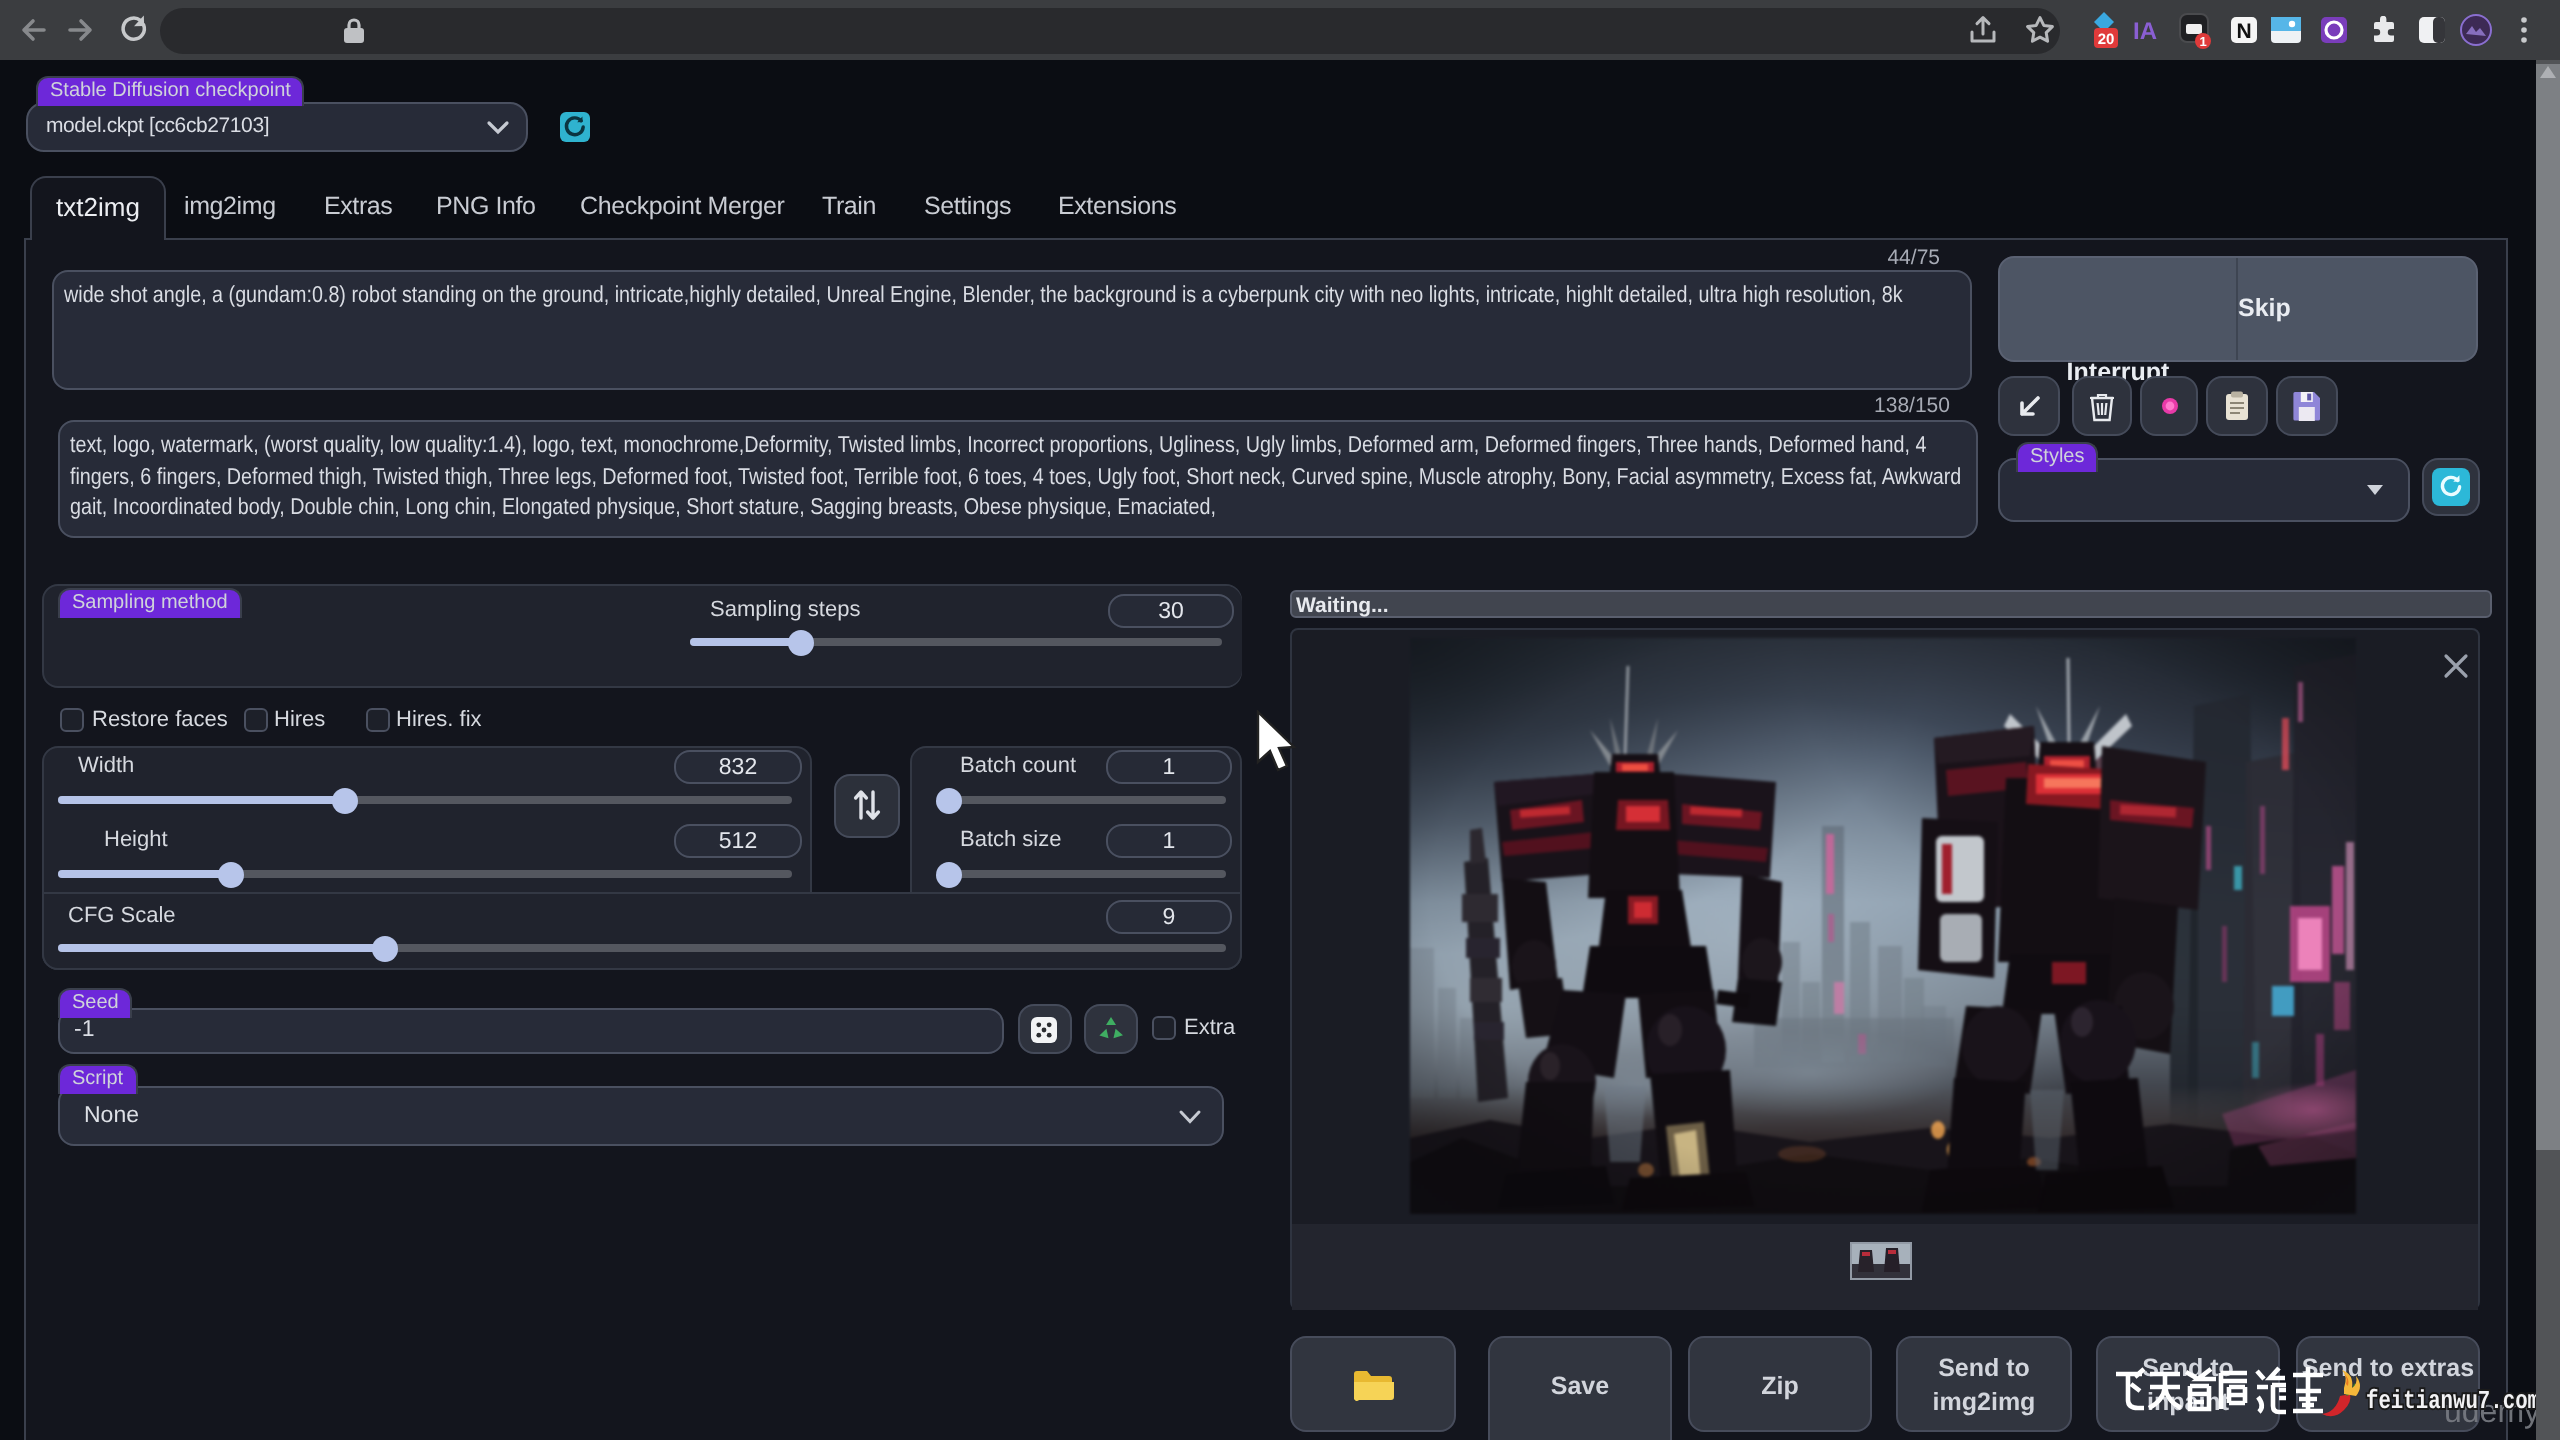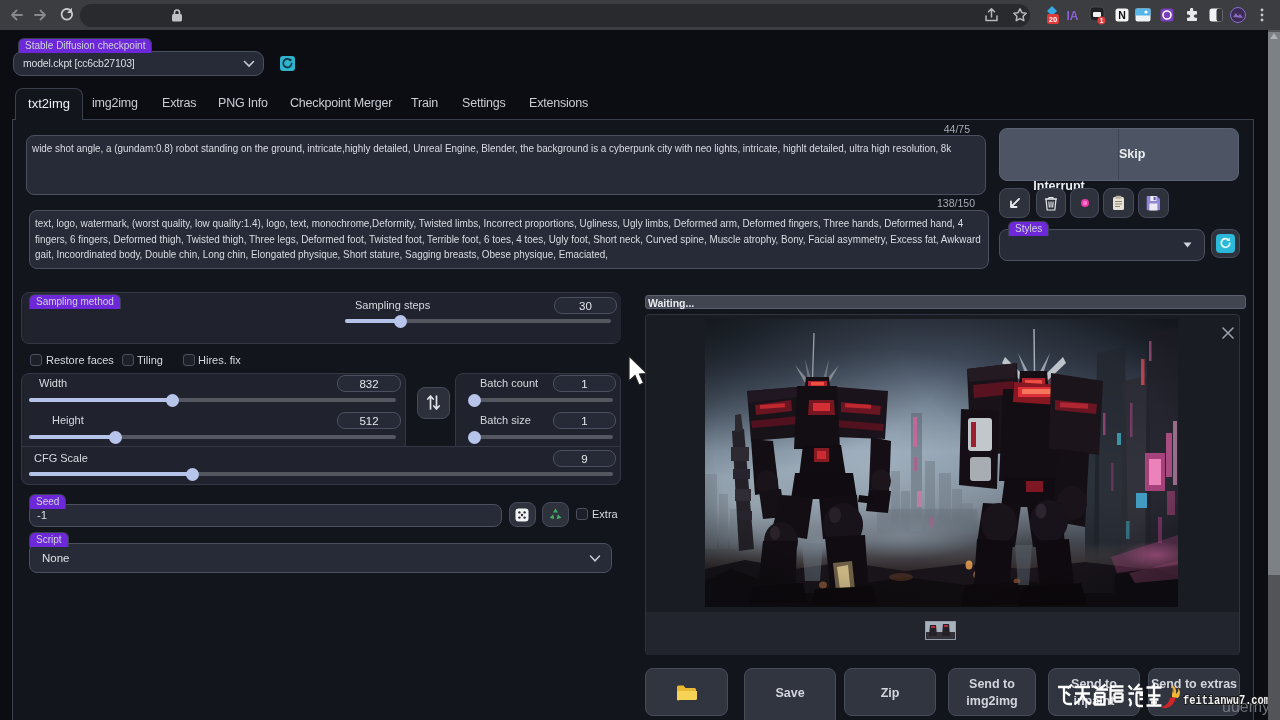--- a/index.html
+++ b/index.html
@@ -189,21 +189,21 @@
   <div class="lab" style="left:29px;top:294px;">Sampling method</div>
   <div class="flab" style="left:355px;top:299px;">Sampling steps</div>
   <div class="numbox" style="left:554px;top:297px;width:63px;height:17px;line-height:16px;">30</div>
   <div class="slidertrack" style="left:345px;top:319px;width:266px;"></div>
   <div class="sliderfill" style="left:345px;top:319px;width:55px;"></div>
   <div class="knob" style="left:394px;top:315px;"></div>
 
   <div class="cb" style="left:30px;top:354px;"></div>
     <div class="cblab" style="left:46px;top:354px;">Restore faces</div>
   <div class="cb" style="left:122px;top:354px;"></div>
-    <div class="cblab" style="left:137px;top:354px;">Tiling</div>
+    <div class="cblab" style="left:137px;top:354px;">Hires</div>
   <div class="cb" style="left:183px;top:354px;"></div>
     <div class="cblab" style="left:198px;top:354px;">Hires. fix</div>
 
   <div class="formbg" style="left:21px;top:373px;width:385px;height:112px;"></div>
   <div class="formbg" style="left:455px;top:373px;width:166px;height:112px;border-radius:8px;"></div>
   <div class="flab" style="left:39px;top:377px;">Width</div>
   <div class="numbox" style="left:337px;top:375px;width:64px;height:17px;line-height:16px;">832</div>
   <div class="slidertrack" style="left:29px;top:398px;width:367px;"></div>
   <div class="sliderfill" style="left:29px;top:398px;width:143px;"></div>
   <div class="knob" style="left:166px;top:394px;"></div>

